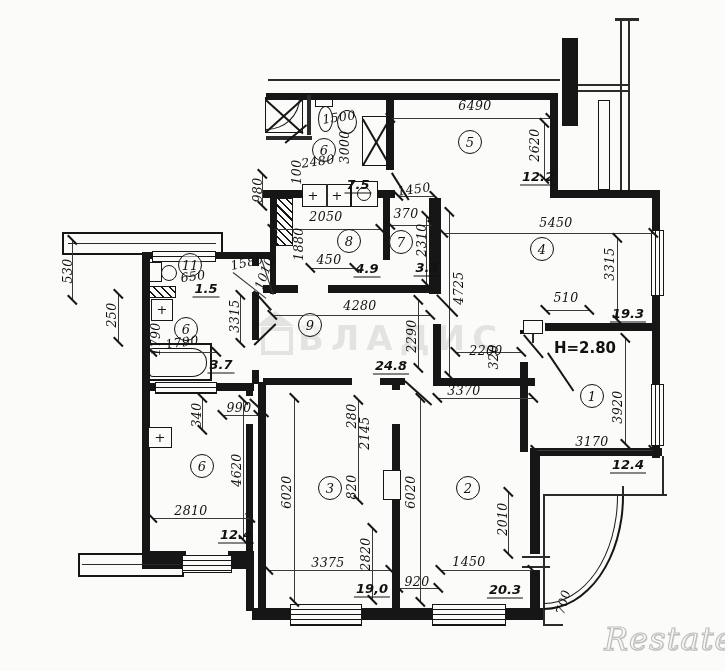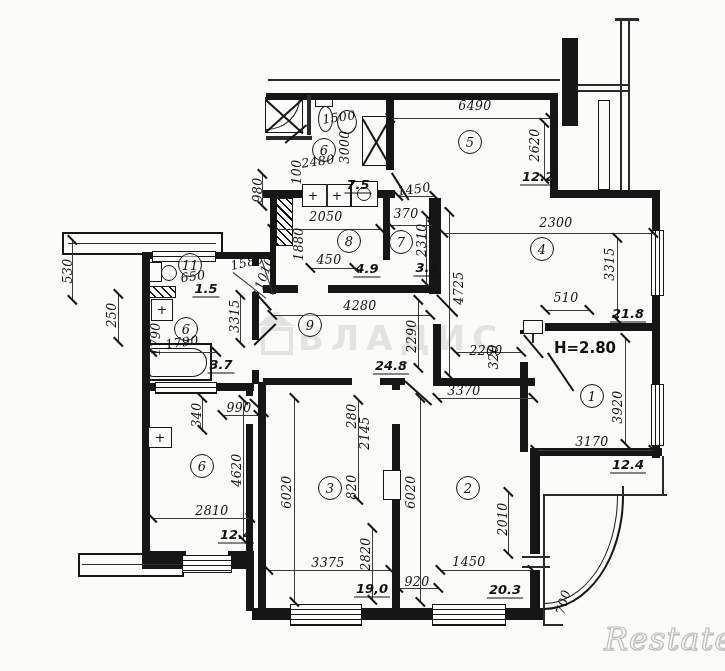--- a/index.html
+++ b/index.html
@@ -239,59 +239,59 @@
     <div class="dim" style="left: 318px; top: 161px; transform: translate(-50%, -50%) rotate(-8deg);">2480</div>
     <div class="dim" style="left: 296px; top: 172px; transform: translate(-50%, -50%) rotate(-90deg);">100</div>
     <div class="dim" style="left: 344px; top: 147px; transform: translate(-50%, -50%) rotate(-90deg);">3000</div>
     <div class="dim" style="left: 257px; top: 190px; transform: translate(-50%, -50%) rotate(-90deg);">980</div>
     <div class="dim" style="left: 414px; top: 189px; transform: translate(-50%, -50%) rotate(-8deg);">1450</div>
     <div class="dim" style="left: 406px; top: 213px;">370</div>
     <div class="dim" style="left: 326px; top: 216px;">2050</div>
     <div class="dim" style="left: 298px; top: 244px; transform: translate(-50%, -50%) rotate(-90deg);">1880</div>
     <div class="dim" style="left: 329px; top: 259px;">450</div>
     <div class="dim" style="left: 421px; top: 240px; transform: translate(-50%, -50%) rotate(-90deg);">2310</div>
-    <div class="dim" style="left: 556px; top: 222px;">2300</div>
+    <div class="dim" style="left: 556px; top: 222px;">5450</div>
     <div class="dim" style="left: 609px; top: 264px; transform: translate(-50%, -50%) rotate(-90deg);">3315</div>
     <div class="dim" style="left: 458px; top: 288px; transform: translate(-50%, -50%) rotate(-90deg);">4725</div>
     <div class="dim" style="left: 566px; top: 297px;">510</div>
     <div class="dim" style="left: 486px; top: 342px; margin-top: 8px;">2200</div>
     <div class="dim" style="left: 493px; top: 357px; transform: translate(-50%, -50%) rotate(-90deg);">320</div>
     <div class="dim" style="left: 411px; top: 336px; transform: translate(-50%, -50%) rotate(-90deg);">2290</div>
     <div class="dim" style="left: 360px; top: 305px;">4280</div>
     <div class="dim" style="left: 617px; top: 407px; transform: translate(-50%, -50%) rotate(-90deg);">3920</div>
     <div class="dim" style="left: 592px; top: 441px;">3170</div>
     <div class="dim" style="left: 464px; top: 390px;">3370</div>
     <div class="dim" style="left: 351px; top: 416px; transform: translate(-50%, -50%) rotate(-90deg);">280</div>
     <div class="dim" style="left: 364px; top: 433px; transform: translate(-50%, -50%) rotate(-90deg);">2145</div>
     <div class="dim" style="left: 351px; top: 487px; transform: translate(-50%, -50%) rotate(-90deg);">820</div>
     <div class="dim" style="left: 286px; top: 492px; transform: translate(-50%, -50%) rotate(-90deg);">6020</div>
     <div class="dim" style="left: 410px; top: 492px; transform: translate(-50%, -50%) rotate(-90deg);">6020</div>
     <div class="dim" style="left: 502px; top: 519px; transform: translate(-50%, -50%) rotate(-90deg);">2010</div>
     <div class="dim" style="left: 236px; top: 470px; transform: translate(-50%, -50%) rotate(-90deg);">4620</div>
     <div class="dim" style="left: 239px; top: 407px;">990</div>
     <div class="dim" style="left: 196px; top: 415px; transform: translate(-50%, -50%) rotate(-90deg);">340</div>
-    <div class="dim" style="left: 212px; top: 510px; font-style: italic;">2810</div>
+    <div class="dim" style="left: 191px; top: 510px; font-style: italic;">2810</div>
     <div class="dim" style="left: 328px; top: 562px;">3375</div>
     <div class="dim" style="left: 365px; top: 554px; transform: translate(-50%, -50%) rotate(-90deg);">2820</div>
     <div class="dim" style="left: 417px; top: 581px;">920</div>
     <div class="dim" style="left: 469px; top: 561px;">1450</div>
     <div class="dim" style="left: 67px; top: 271px; transform: translate(-50%, -50%) rotate(-90deg);">530</div>
     <div class="dim" style="left: 111px; top: 315px; transform: translate(-50%, -50%) rotate(-90deg);">250</div>
     <div class="dim" style="left: 193px; top: 276px; transform: translate(-50%, -50%) rotate(-8deg);">650</div>
     <div class="dim" style="left: 247px; top: 262px; transform: translate(-50%, -50%) rotate(-12deg);">1580</div>
     <div class="dim" style="left: 264px; top: 273px; transform: translate(-50%, -50%) rotate(-70deg);">1010</div>
     <div class="dim" style="left: 234px; top: 316px; transform: translate(-50%, -50%) rotate(-90deg);">3315</div>
     <div class="dim" style="left: 182px; top: 342px; transform: translate(-50%, -50%) rotate(-8deg);">1790</div>
     <div class="dim" style="left: 155px; top: 339px; transform: translate(-50%, -50%) rotate(-90deg);">1790</div>
     <div class="dim" style="left: 563px; top: 602px; transform: translate(-50%, -50%) rotate(-75deg);">700</div>
     <div class="area" style="left: 538px; top: 177px;">12.2</div>
     <div class="area" style="left: 358px; top: 185px;">7.5</div>
     <div class="area" style="left: 367px; top: 269px;">4.9</div>
     <div class="area" style="left: 427px; top: 268px;">3.3</div>
-    <div class="area" style="left: 628px; top: 314px;">21.8</div>
+    <div class="area" style="left: 628px; top: 314px;">19.3</div>
     <div class="area" style="left: 206px; top: 289px;">1.5</div>
     <div class="area" style="left: 221px; top: 365px;">3.7</div>
     <div class="area" style="left: 391px; top: 366px;">24.8</div>
     <div class="area" style="left: 628px; top: 465px;">12.4</div>
     <div class="area" style="left: 236px; top: 535px;">12.4</div>
     <div class="area" style="left: 372px; top: 589px;">19,0</div>
     <div class="area" style="left: 505px; top: 590px;">20.3</div>
     <div class="plus" style="left: 313px; top: 195px;">+</div>
     <div class="plus" style="left: 337px; top: 195px;">+</div>
     <div class="plus" style="left: 162px; top: 309px;">+</div>

